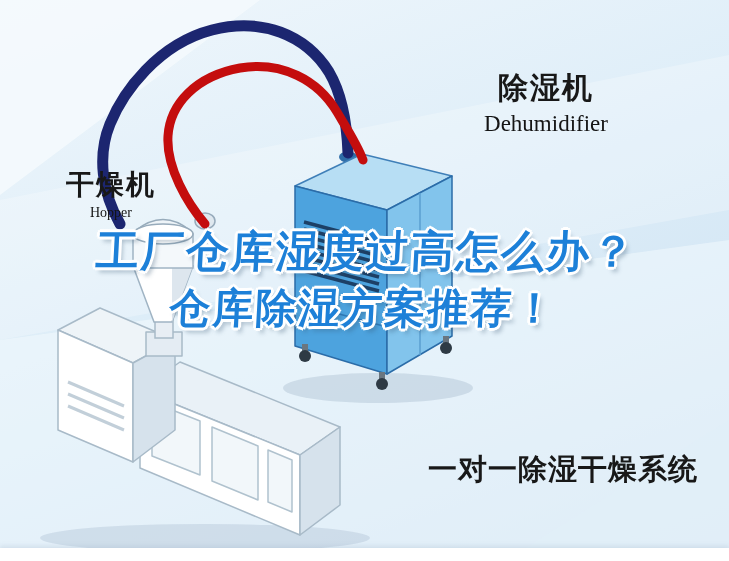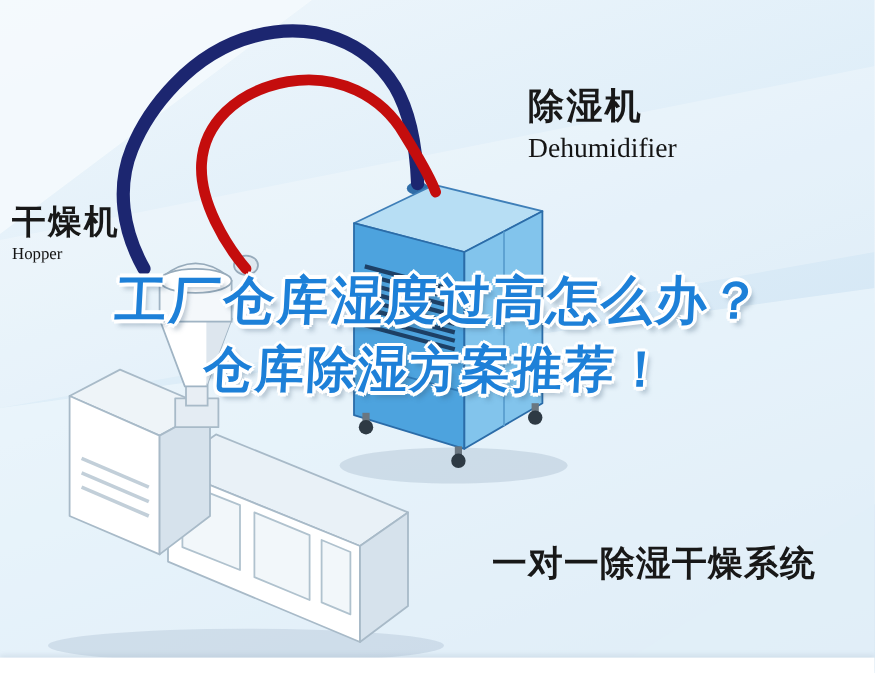--- a/index.html
+++ b/index.html
@@ -3,29 +3,29 @@
 <meta charset="utf-8">
 <style>
   html,body { margin:0; padding:0; background:#ffffff; }
   .canvas {
     position:relative; width:729px; height:561px; overflow:hidden;
     background:linear-gradient(160deg,#f0f7fc 0%, #ddedf8 45%, #c8def0 100%);
     font-family:"Liberation Sans", sans-serif;
   }
   .canvas svg.scene { position:absolute; left:0; top:0; }
 
-  .label-block { position:absolute; text-align:left; z-index:8; }
+  .label-block { position:absolute; text-align:center; z-index:8; }
   .label-cn { font-weight:bold; color:#181818; letter-spacing:2px; }
   .label-en { font-family:Liberation Serif, serif; color:#141414; }
 
   .dehu-label { left:440px; top:68px; width:212px; }
   .dehu-label .label-cn { font-size:30px; }
   .dehu-label .label-en { font-size:23px; margin-top:2px; }
 
-  .hopper-label { left:10px; top:166px; width:134px; }
+  .hopper-label { left:44px; top:166px; width:134px; }
   .hopper-label .label-cn { font-size:28px; }
   .hopper-label .label-en { font-size:14px; margin-top:1px; }
 
   .system-label { left:410px; top:450px; width:306px; }
   .system-label .label-cn { font-size:29px; letter-spacing:1px; }
   .system-label .label-en { font-size:21px; margin-top:4px; }
 
   .poster-title {
     position:absolute; left:0; top:226px; width:100%;
     text-align:center; z-index:10; transform:skewX(-3deg);

